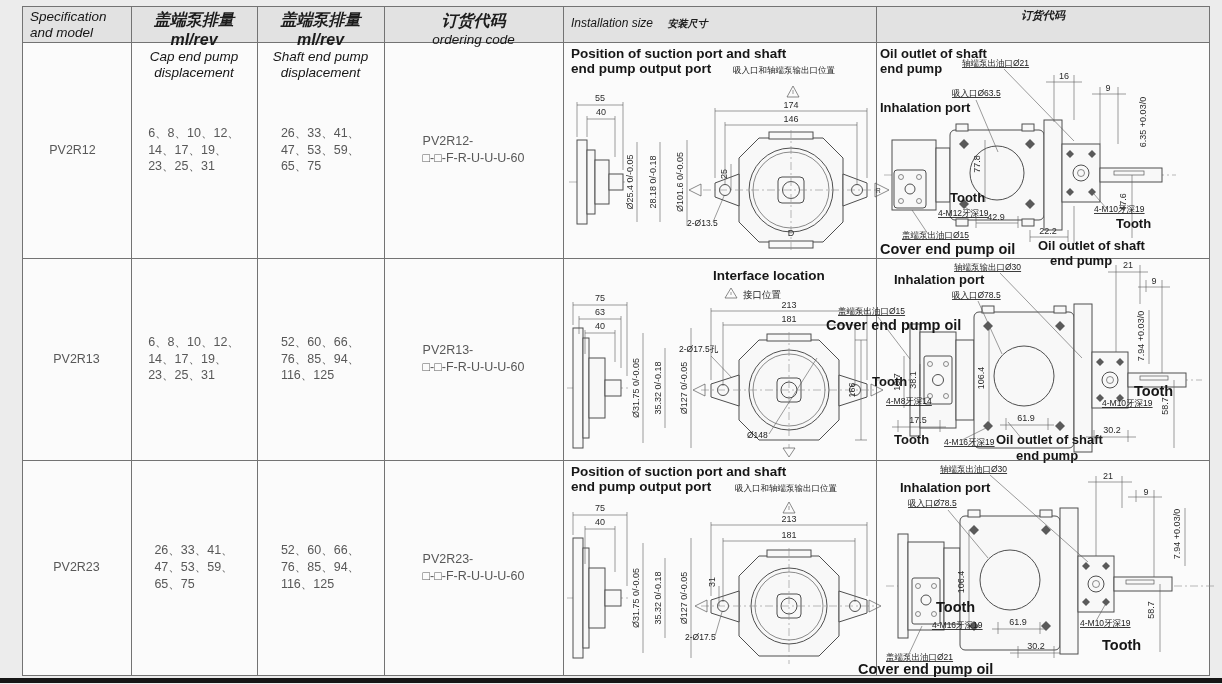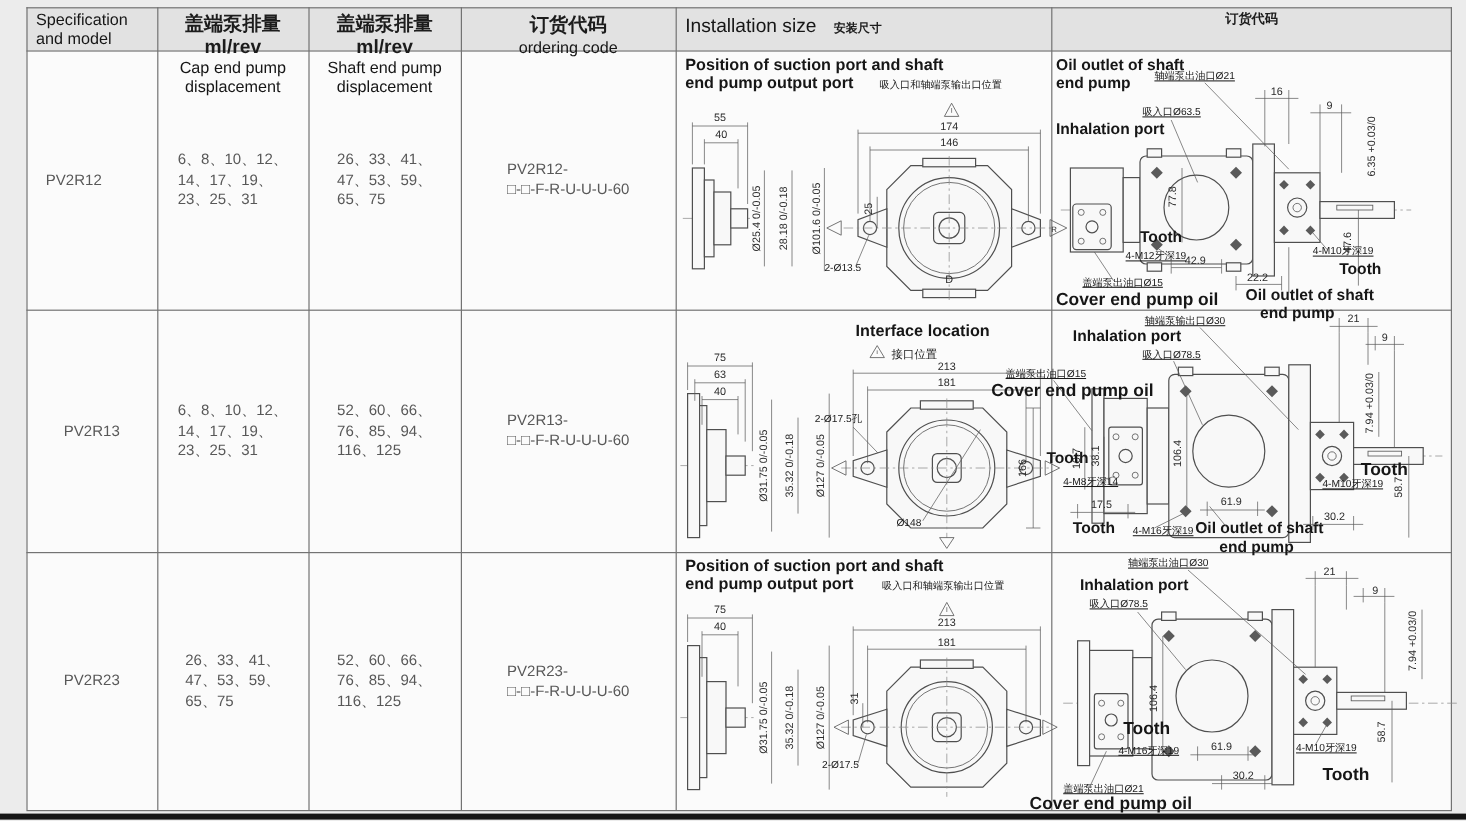--- a/index.html
+++ b/index.html
@@ -1,18 +1,18 @@
 <!DOCTYPE html>
 <html><head>
 <meta charset="utf-8">
 <style>
   html,body{margin:0;padding:0;background:#ececec;}
   #page{position:relative;width:1222px;height:684px;background:#ececec;overflow:hidden;
         font-family:"Liberation Sans","DejaVu Sans",sans-serif;}
-  .abs{position:absolute;}
+  .abs{position:absolute;font-style:italic;}
   .hbg{background:#e2e2e2;}
   .bbg{background:#fbfbfb;}
   .vl{position:absolute;width:1px;background:#737373;}
   .hl{position:absolute;height:1px;background:#737373;}
   .blackbar{position:absolute;background:#161616;}
   .cell{position:absolute;display:flex;align-items:center;justify-content:center;
         color:#585858;font-size:12.5px;line-height:1.35;}
   .pre{white-space:pre-line;text-align:left;}
   .hdrtxt{color:#161616;font-size:13.5px;line-height:1.2;}
   .cnb{font-weight:bold;font-size:16px;color:#1c1c1c;}
@@ -66,28 +66,28 @@
   <div class="abs hc" style="left:259px;top:10px;width:123px;z-index:3;">
     <div class="cnb">盖端泵排量ml/rev</div>
     <div class="hdrtxt">Shaft end pump</div>
     <div class="hdrtxt">displacement</div>
   </div>
   <div class="abs hc" style="left:386px;top:11px;width:175px;">
     <div class="cnb">订货代码</div>
     <div class="hdrtxt">ordering code</div>
   </div>
   <div class="abs" style="left:571px;top:13px;width:300px;">
-    <span class="hdrtxt" style="font-size:16px;">Installation size</span>
+    <span class="hdrtxt" style="font-size:12px;">Installation size</span>
     <span class="cnb" style="font-size:10px;margin-left:10px;">安装尺寸</span>
   </div>
   <div class="abs" style="left:880px;top:8px;width:326px;">
     <div class="cnb hc" style="font-size:11px;">订货代码</div>
   </div>
 
-  <div class="cell" style="left:7px;top:42px;width:109px;height:216px;">PV2R12</div>
+  <div class="cell" style="left:18px;top:42px;width:109px;height:216px;">PV2R12</div>
   <div class="cell" style="left:131px;top:42px;width:126px;height:216px;">
       <div class="pre">6、8、10、12、
 14、17、19、
 23、25、31</div>
     </div>
   <div class="cell" style="left:257px;top:42px;width:127px;height:216px;">
       <div class="pre">26、33、41、
 47、53、59、
 65、75</div>
     </div>

